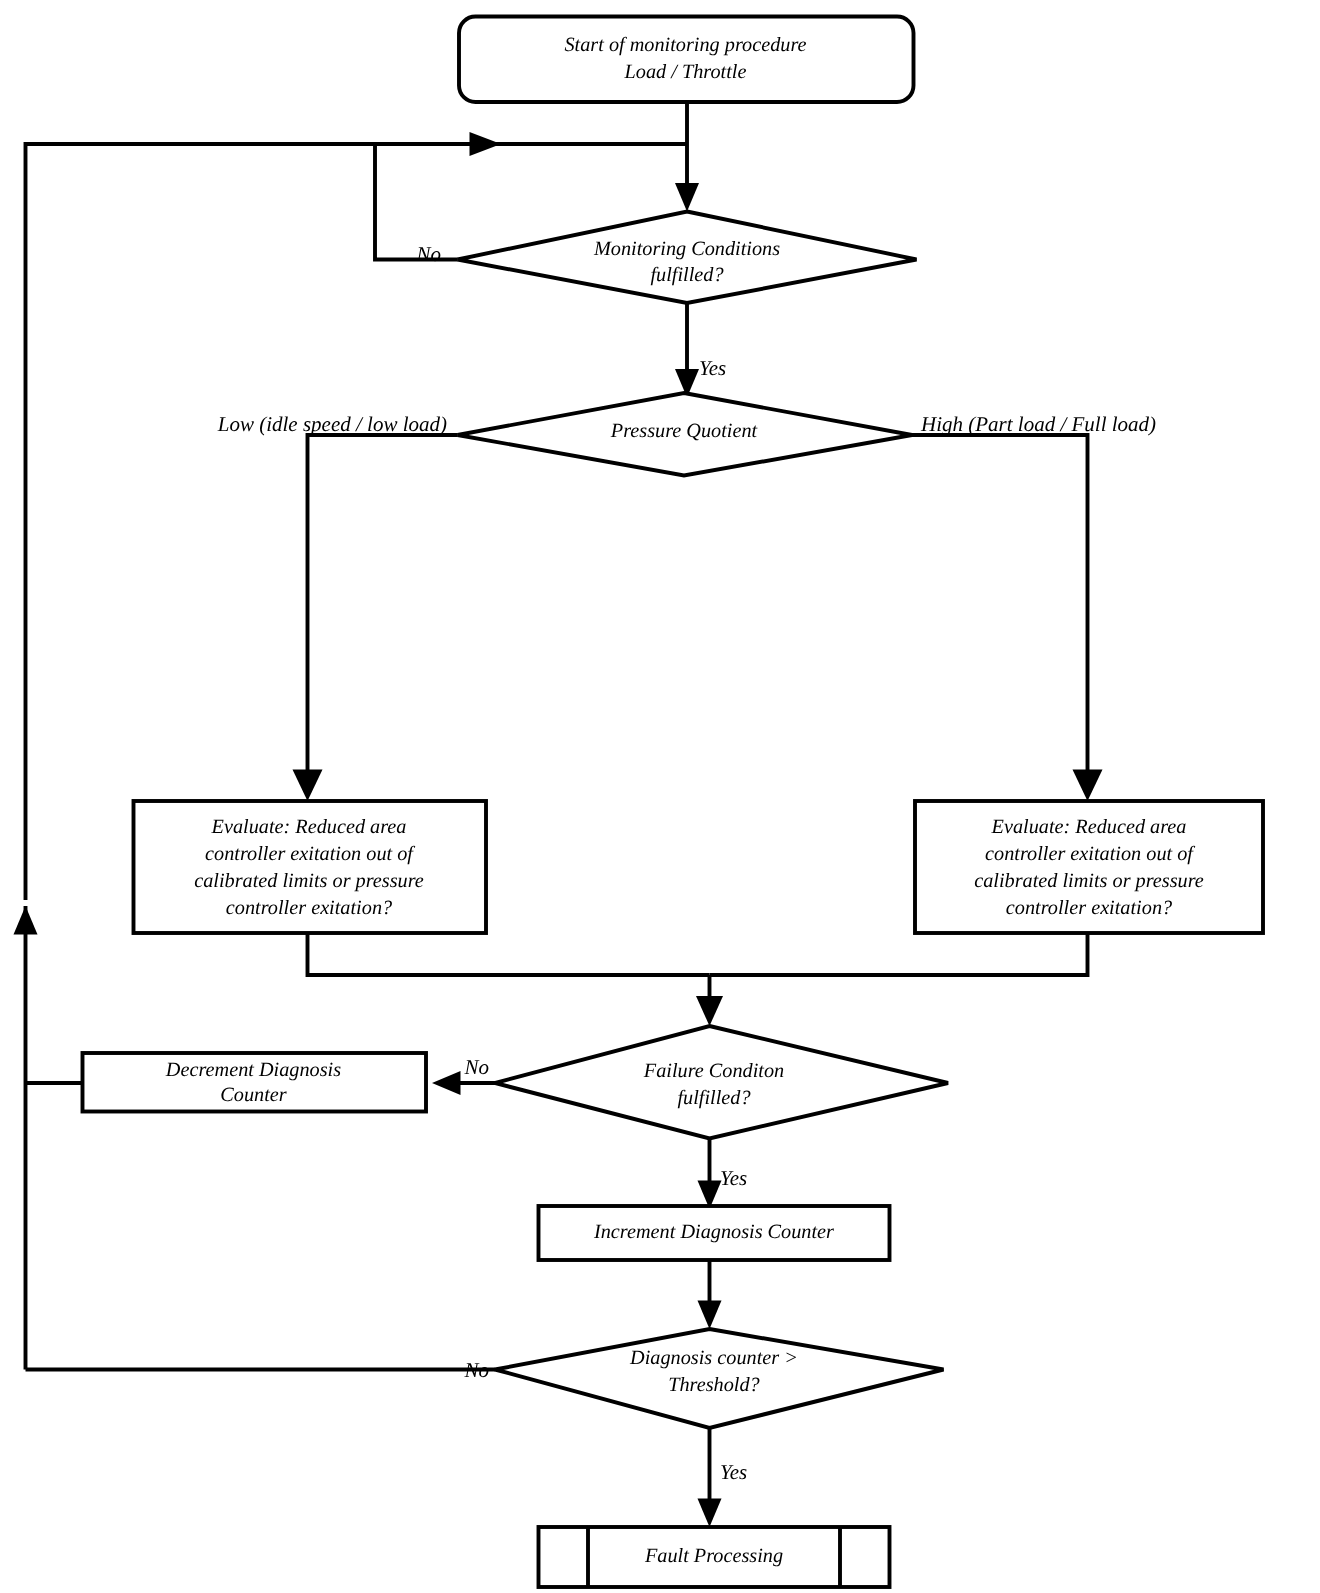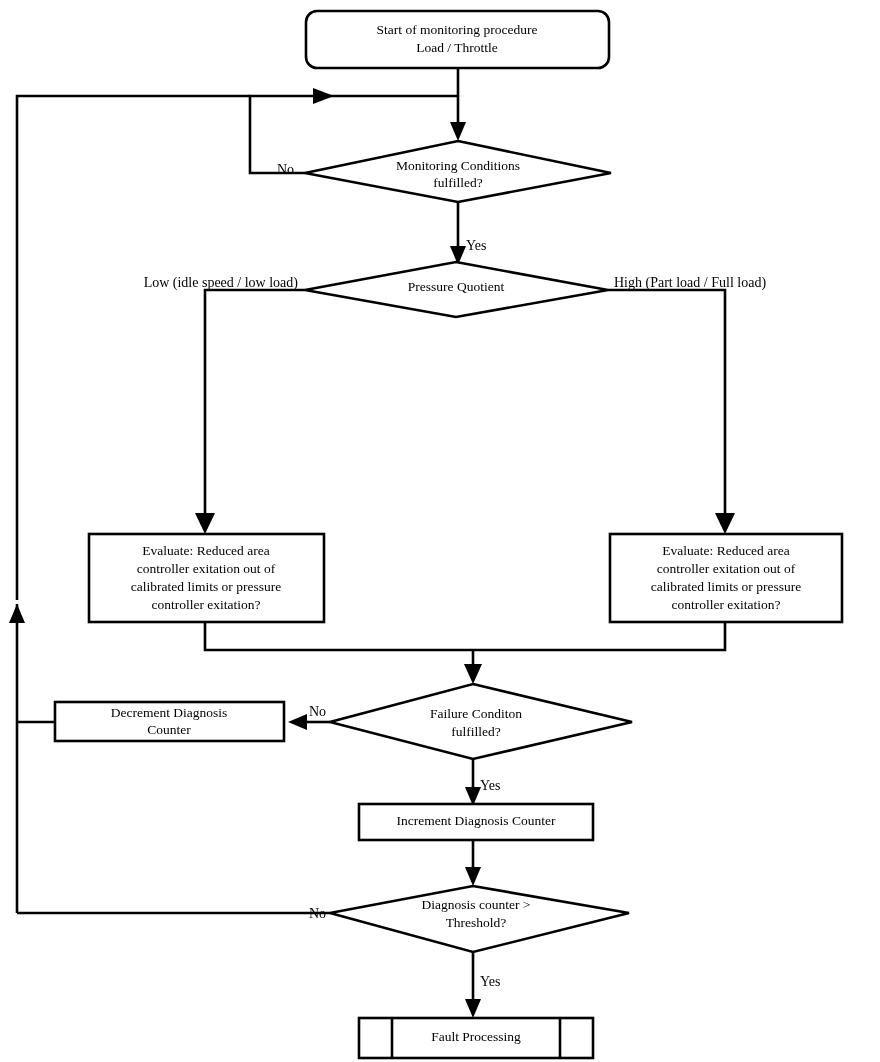--- a/index.html
+++ b/index.html
@@ -10,20 +10,21 @@
   body {
     width: 880px;
     height: 1062px;
     font-family: "Liberation Serif", "DejaVu Serif", serif;
     overflow: hidden;
   }
   #flowchart-root {
     position: relative;
     width: 844px;
     height: 1062px;
+    font-style: italic;
   }
   svg#flow {
     display: block;
     width: 880px;
     height: 1062px;
   }
   .shape {
     fill: #ffffff;
     stroke: #000000;
     stroke-width: 2.6;

